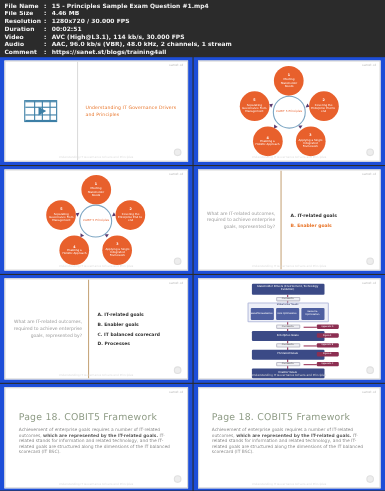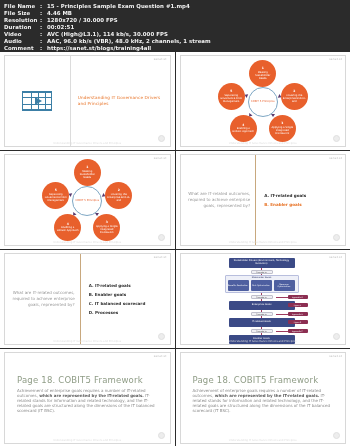--- a/index.html
+++ b/index.html
@@ -52,21 +52,21 @@
     display: grid;
     grid-template-columns: 1fr 1fr;
     grid-auto-rows: 98px;
     gap: 1px;
     background: #2b2b2b;
     padding: 0 0 0 0;
     width: 350px;
   }
   .thumb {
     position: relative;
-    background: #ffffff;
+    background: #1d4ed8;
     overflow: hidden;
     border: 0;
   }
   .slide {
     position: absolute;
     inset: 3px 4px 3px 4px;
     background: #ffffff;
     border: 0.5px solid #d8d8d8;
     overflow: hidden;
   }

